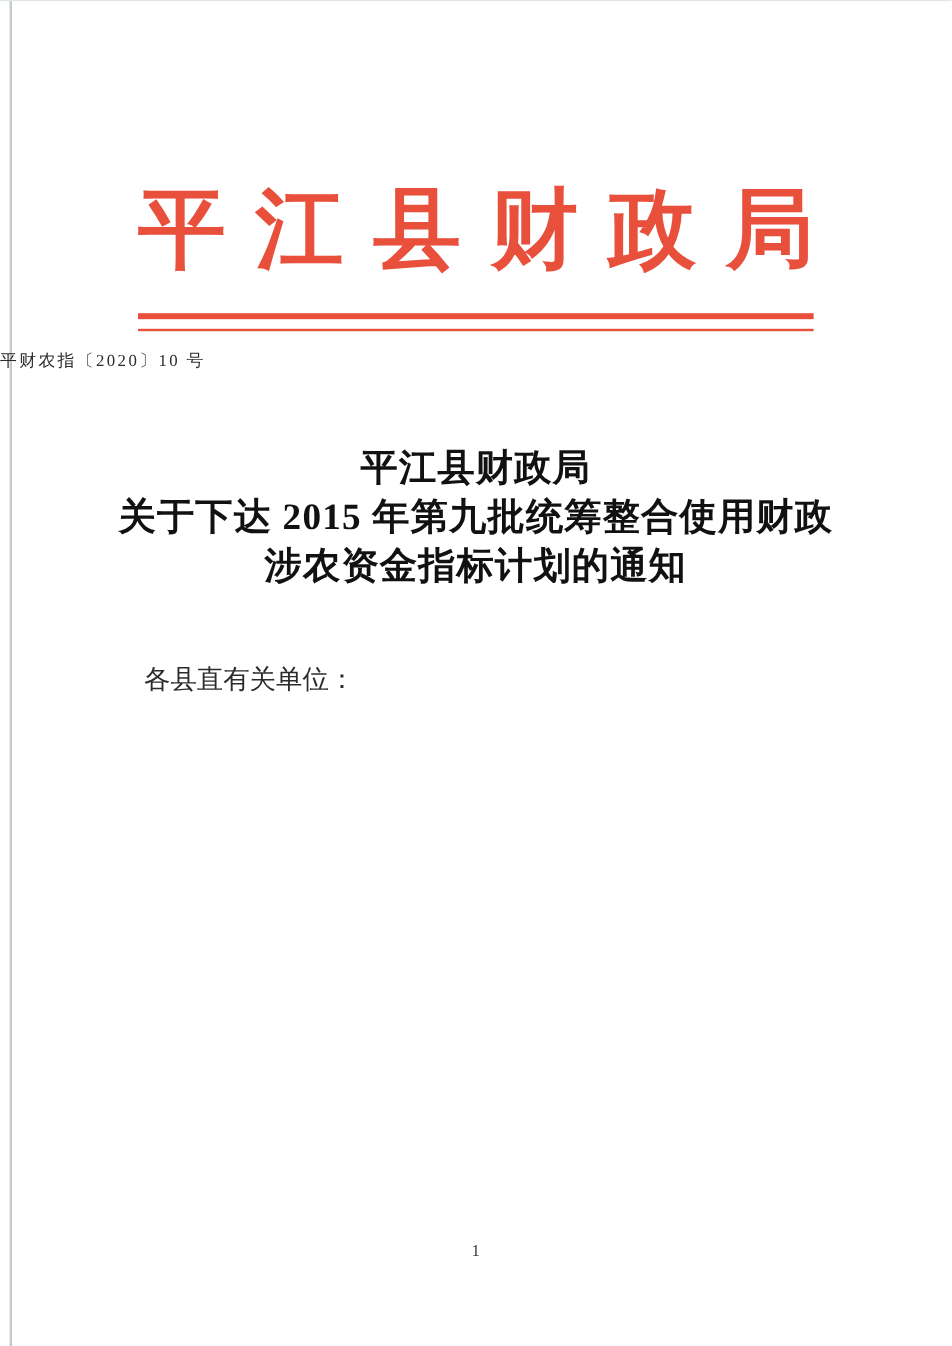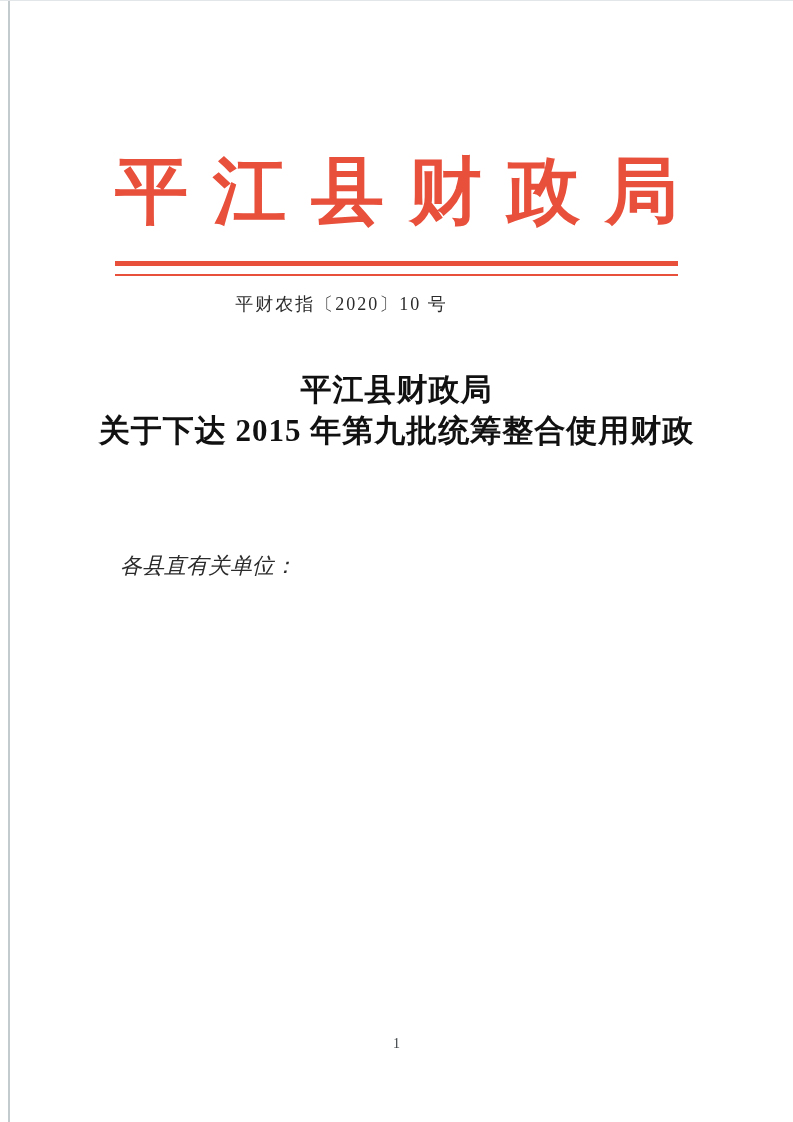--- a/index.html
+++ b/index.html
@@ -64,22 +64,22 @@
     top: 274px;
     height: 2px;
     background: #e8503c;
   }
   
   .doc-number {
     position: absolute;
     top: 292px;
     left: 0;
     width: 683px;
-    text-align: center;
-    font-size: 18px;
+    text-align: left;
+    font-size: 14px;
     letter-spacing: 2px;
     color: #2b2b2b;
     white-space: nowrap;
   }
   
   .doc-title {
     position: absolute;
     top: 369px;
     left: 0;
     width: 793px;
@@ -94,21 +94,20 @@
   .doc-body {
     position: absolute;
     top: 545px;
     left: 120px;
     width: 563px;
     font-size: 22px;
     line-height: 42px;
     color: #2b2b2b;
     text-align: justify;
     text-justify: inter-ideograph;
-    font-style: italic;
   }
   .doc-body p {
     margin: 0;
   }
   .para-indent {
     text-indent: 2em;
   }
   .bold-run {
     font-weight: bold;
     color: #161616;
@@ -135,20 +134,21 @@
   <div class="agency-name">平江县财政局</div>
 
   <div class="red-rule red-rule-thick"></div>
   <div class="red-rule red-rule-thin"></div>
 
   <div class="doc-number">平财农指〔2020〕10 号</div>
 
   <div class="doc-title">
     <div>平江县财政局</div>
     <div>关于下达 2015 年第九批统筹整合使用财政</div>
+    <div>涉农资金指标计划的通知</div>
   </div>
 
   <div class="doc-body">
     <p>各县直有关单位：</p>
   </div>
 
   <div class="page-number">1</div>
 
 </div>
 

